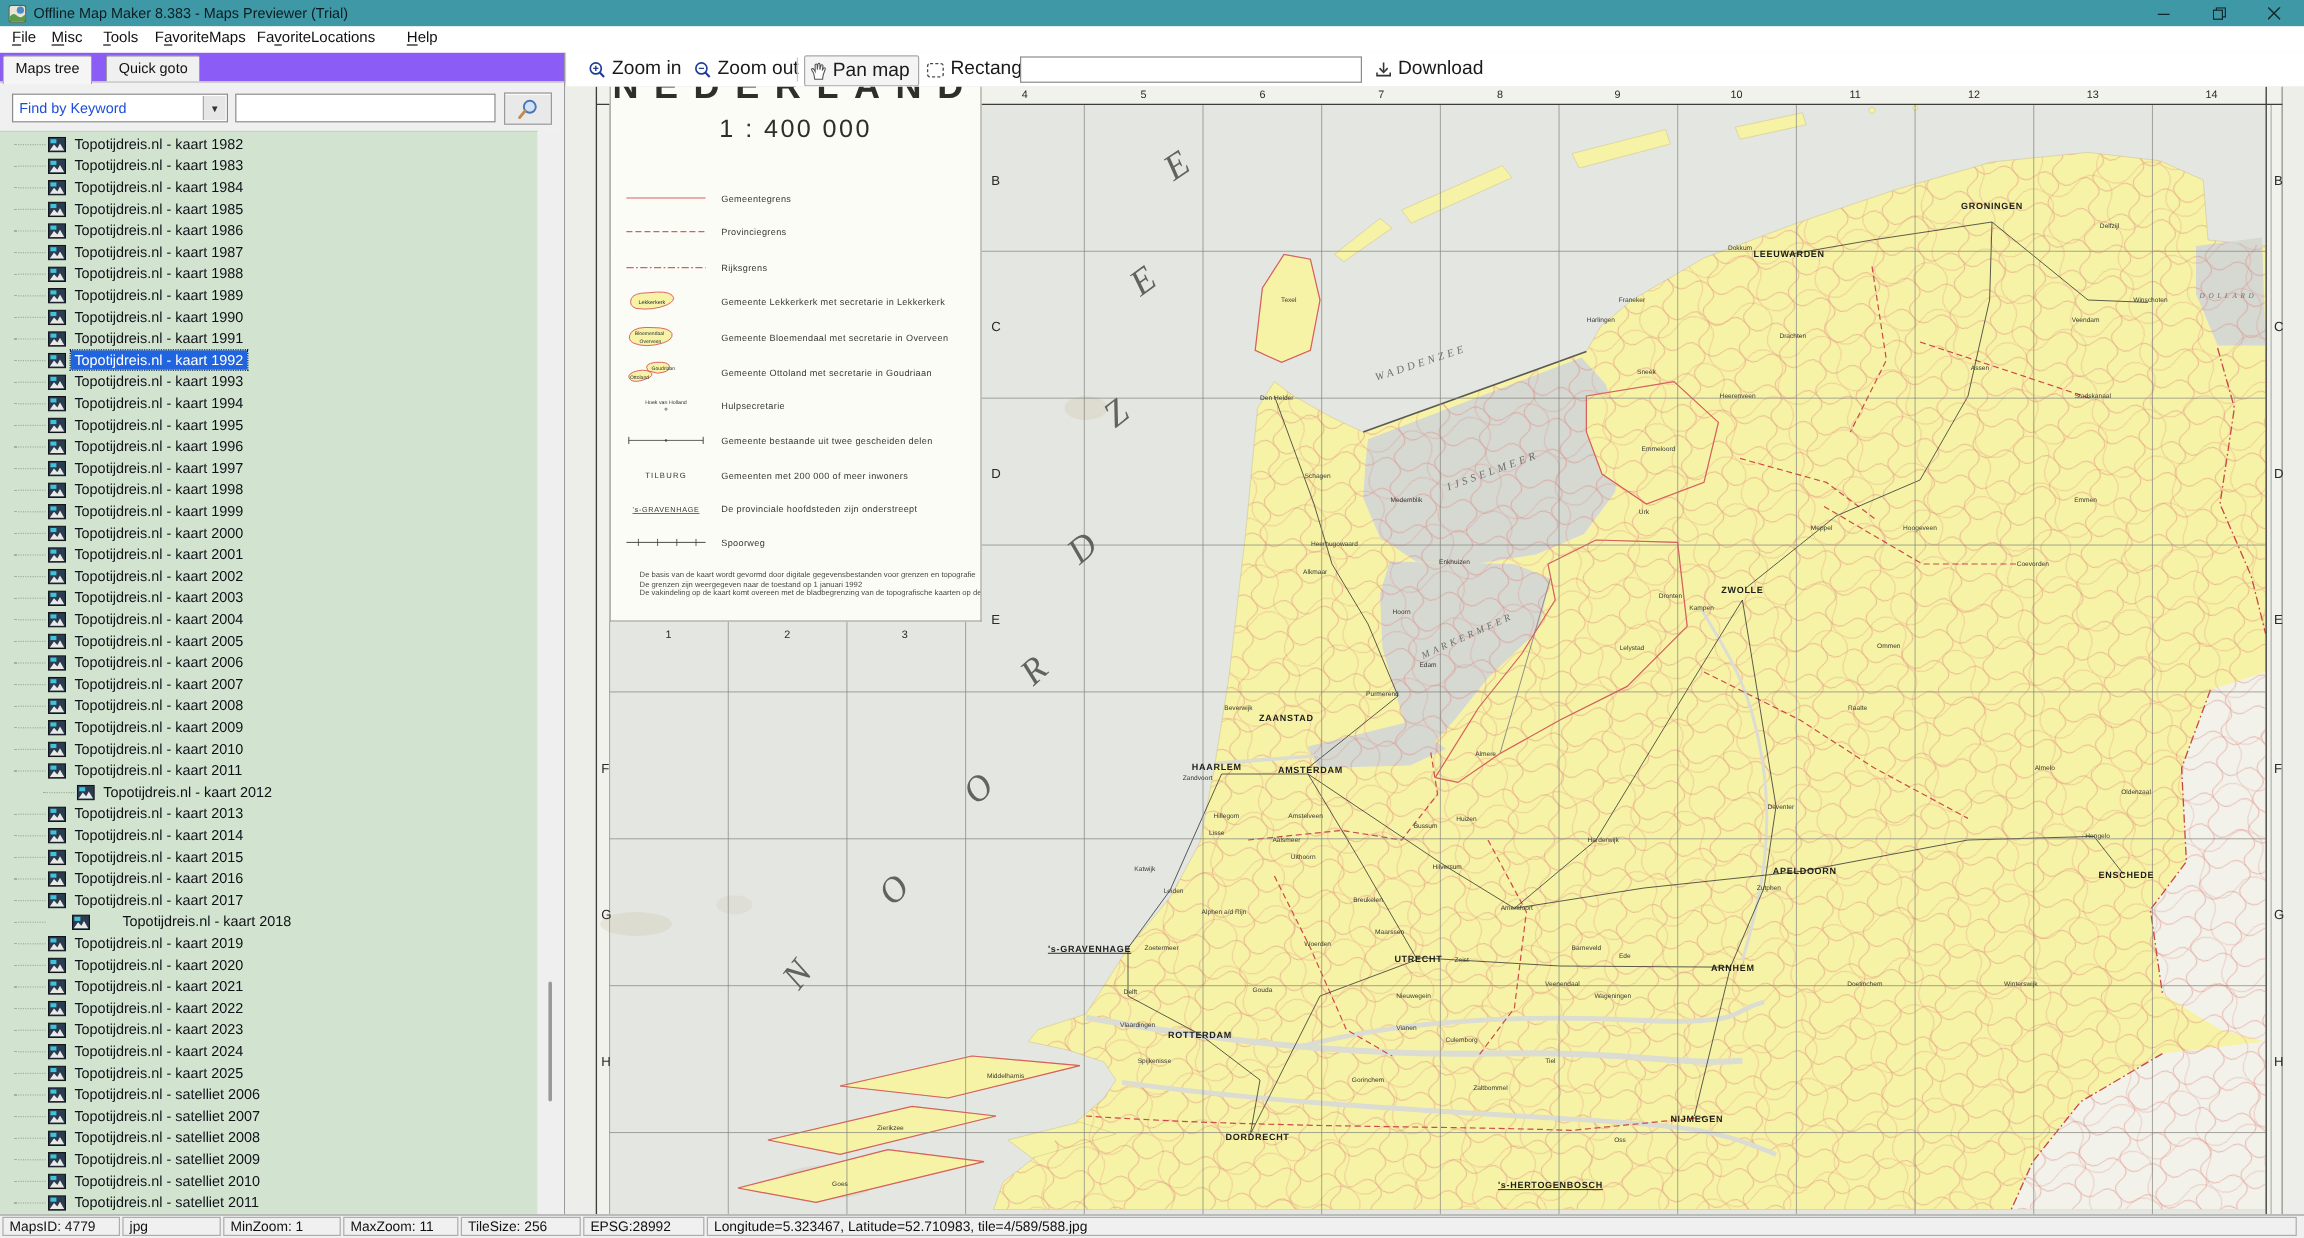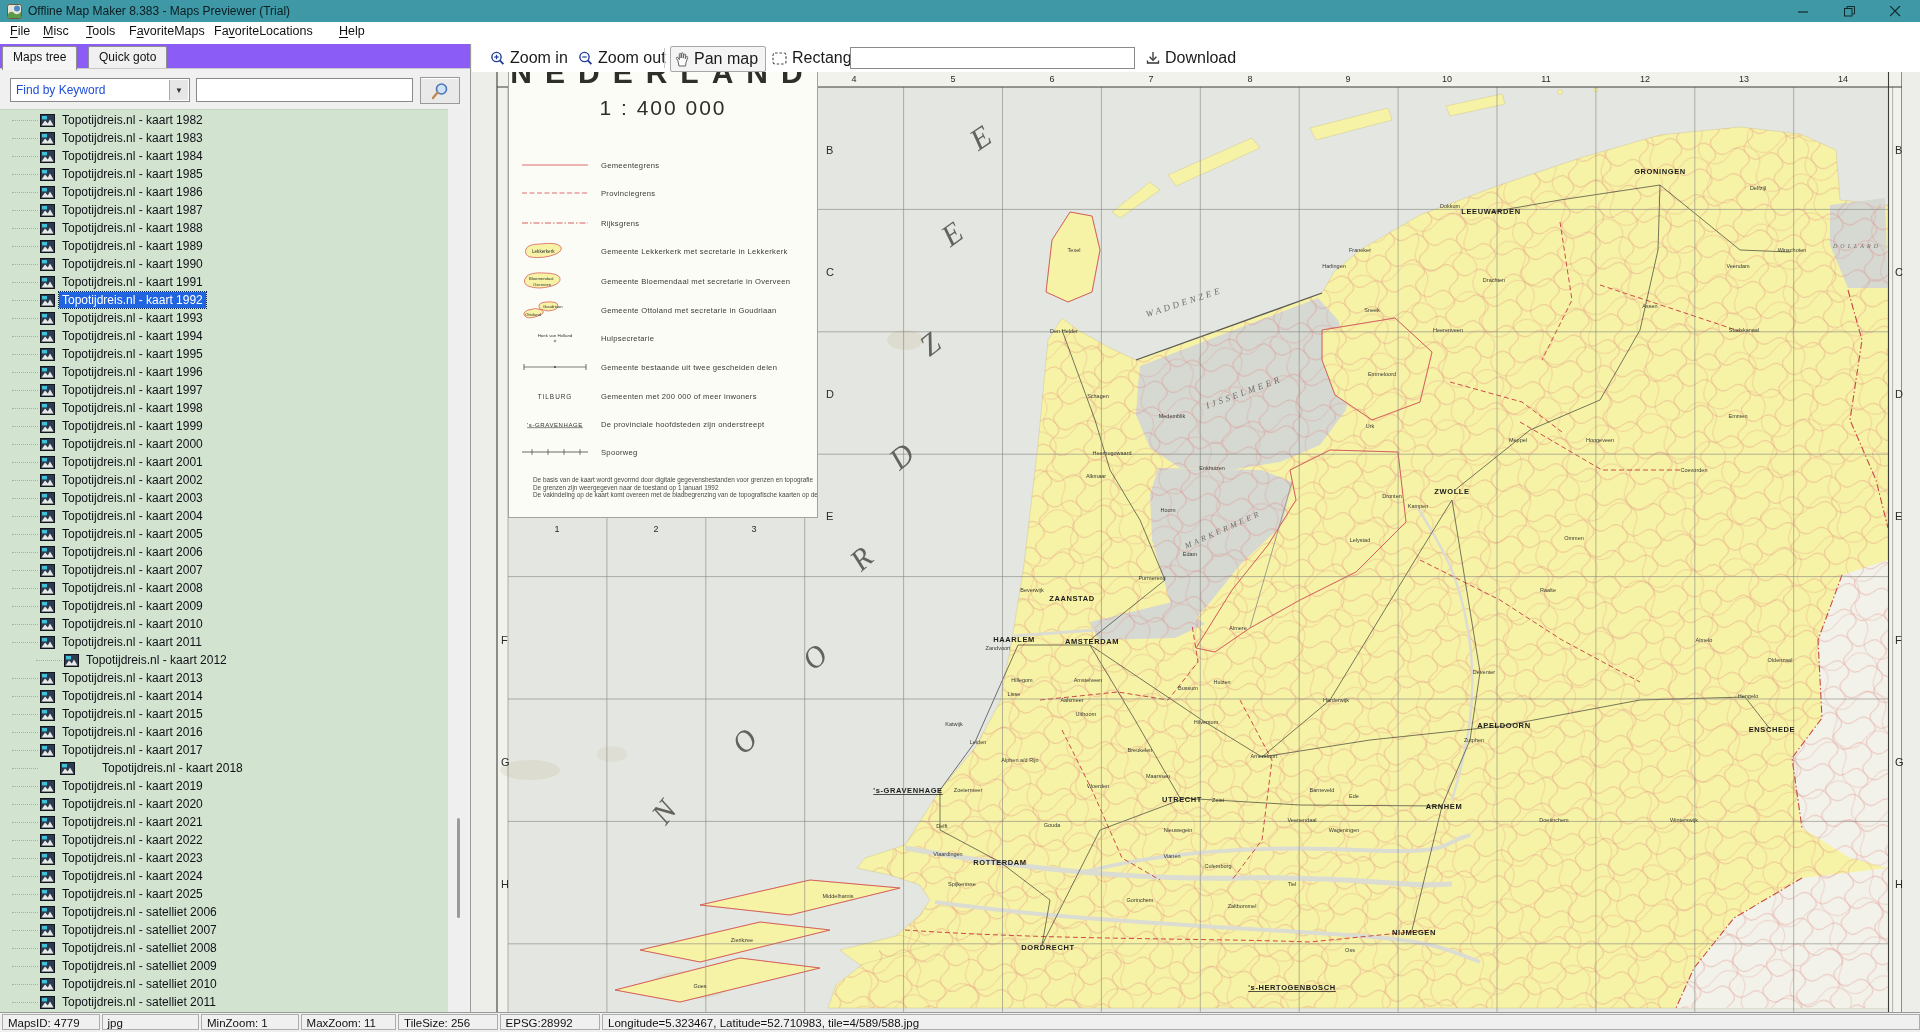--- a/index.html
+++ b/index.html
@@ -1002,19 +1002,19 @@
     <div id="legend-foot">
         <div class="lg-foot" style="top: 404px;">De basis van de kaart wordt gevormd door digitale gegevensbestanden voor grenzen en topografie</div>
         <div class="lg-foot" style="top: 411.5px;">De grenzen zijn weergegeven naar de toestand op 1 januari 1992</div>
         <div class="lg-foot" style="top: 419px;">De vakindeling op de kaart komt overeen met de bladbegrenzing van de topografische kaarten op de schaal 1:50 000</div>
       </div>
   </div>
 </div>
 
 <div class="abs" id="statusbar">
     <div class="status-panel" style="width: 98px;">MapsID: 4779</div>
-    <div class="status-panel" style="width: 98px;">jpg</div>
+    <div class="status-panel" style="width: 82px;">jpg</div>
     <div class="status-panel" style="width: 98px;">MinZoom: 1</div>
     <div class="status-panel" style="width: 96px;">MaxZoom: 11</div>
     <div class="status-panel" style="width: 100px;">TileSize: 256</div>
     <div class="status-panel" style="width: 101px;">EPSG:28992</div>
     <div class="status-panel" style="width: 1325px;">Longitude=5.323467, Latitude=52.710983, tile=4/589/588.jpg</div>
   </div>
 
 </body></html>

